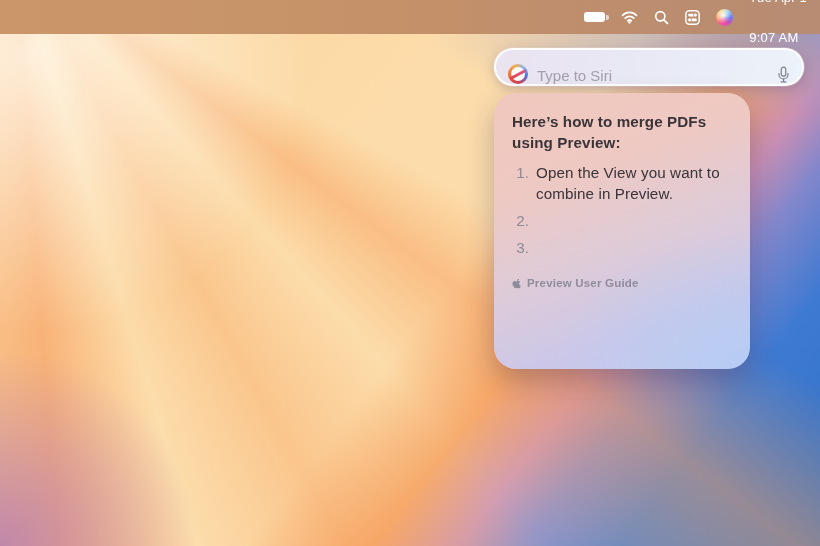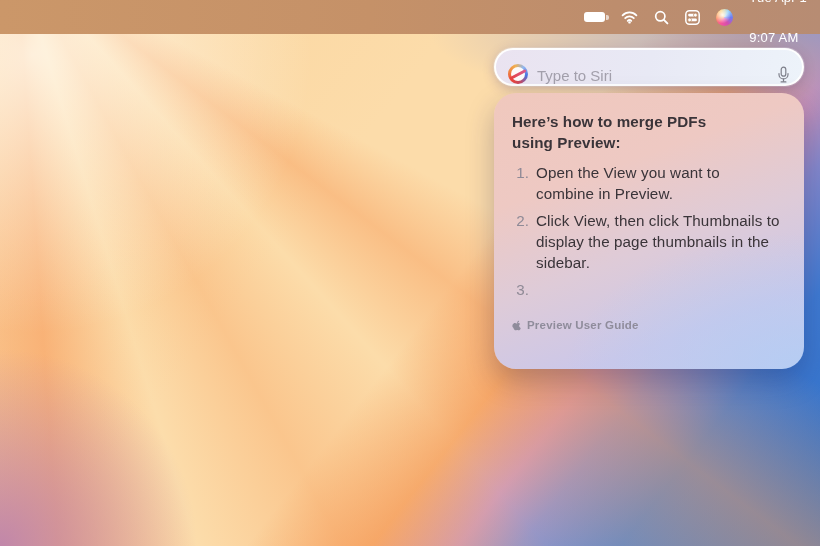--- a/index.html
+++ b/index.html
@@ -76,21 +76,21 @@
   .siri-ring::after { content: ""; position: absolute; left: 1px; right: 1px; top: 9px; height: 2.6px;
     border-radius: 2px; background: linear-gradient(90deg, #e8433c, #d85a92); transform: rotate(-28deg); }
   .siri-text-input {
     flex: 1; min-width: 0; border: none; outline: none; background: transparent;
     font-family: "Liberation Sans", sans-serif; font-size: 15px; color: #46424c;
   }
   .siri-text-input::placeholder { color: #a3a0ac; opacity: 1; }
 
   
   .siri-card {
-    position: absolute; left: 494px; top: 93px; width: 310px; height: 276px;
+    position: absolute; left: 494px; top: 93px; width: 256px; height: 276px;
     border-radius: 22px;
     background:
       radial-gradient(140% 90% at 100% 100%, rgba(176,206,246,0.75) 0%, rgba(176,206,246,0) 55%),
       linear-gradient(160deg, #f0c8bd 0%, #eec9c3 30%, #decbd8 55%, #cbc7e9 80%, #c5c9ec 100%);
     box-shadow: 0 12px 28px rgba(30,30,80,0.28);
     padding: 18px 14px 14px 18px;
     color: #3a3439;
   }
   .card-heading {
     font-size: 15.2px; font-weight: 700; line-height: 21px;
@@ -178,23 +178,20 @@
 using Preview:</div>
 
     <div class="steps">
       <div class="step">
         <span class="step-num">1.</span>
         <span class="step-text">Open the View you want to
 combine in Preview.</span>
       </div>
       <div class="step">
         <span class="step-num">2.</span>
-        <span class="step-text">Click View, then click Thumbnails to
-display the page thumbnails in the
-sidebar.</span>
       </div>
       <div class="step">
         <span class="step-num">3.</span>
       </div>
     </div>
 
     <div class="source-row">
       <span>
         <svg class="icon-svg" width="10" height="12" viewBox="0 0 170 200" fill="#8f8c9b">
           <path d="M150.37 155.25c-2.45 5.66-5.35 10.87-8.71 15.66-4.58 6.53-8.33 11.05-11.22 13.56-4.48 4.12-9.28 6.23-14.42 6.35-3.69 0-8.14-1.05-13.32-3.18-5.2-2.12-9.97-3.17-14.34-3.17-4.58 0-9.49 1.05-14.75 3.17-5.26 2.13-9.5 3.24-12.74 3.35-4.93.21-9.84-1.96-14.75-6.52-3.13-2.73-7.04-7.41-11.73-14.04-5.03-7.08-9.17-15.29-12.41-24.65C8.47 135.67 6.73 125.88 6.73 116.4c0-10.86 2.35-20.22 7.05-28.07 3.69-6.3 8.6-11.27 14.75-14.92s12.79-5.51 19.95-5.63c3.92 0 9.05 1.21 15.43 3.59 6.36 2.39 10.45 3.6 12.24 3.6 1.34 0 5.88-1.42 13.57-4.24 7.27-2.62 13.41-3.7 18.44-3.28 13.63 1.1 23.87 6.47 30.68 16.15-12.19 7.39-18.22 17.73-18.1 31 .11 10.34 3.86 18.94 11.23 25.77 3.34 3.17 7.07 5.62 11.22 7.36-.9 2.61-1.85 5.11-2.86 7.51zM119.11 32.24c0 8.1-2.96 15.67-8.86 22.67-7.12 8.32-15.73 13.13-25.07 12.37a25.2 25.2 0 0 1-.19-3.07c0-7.78 3.39-16.1 9.4-22.91 3-3.45 6.82-6.31 11.45-8.6 4.62-2.25 8.99-3.5 13.1-3.74.12 1.08.17 2.17.17 3.28z"></path>

